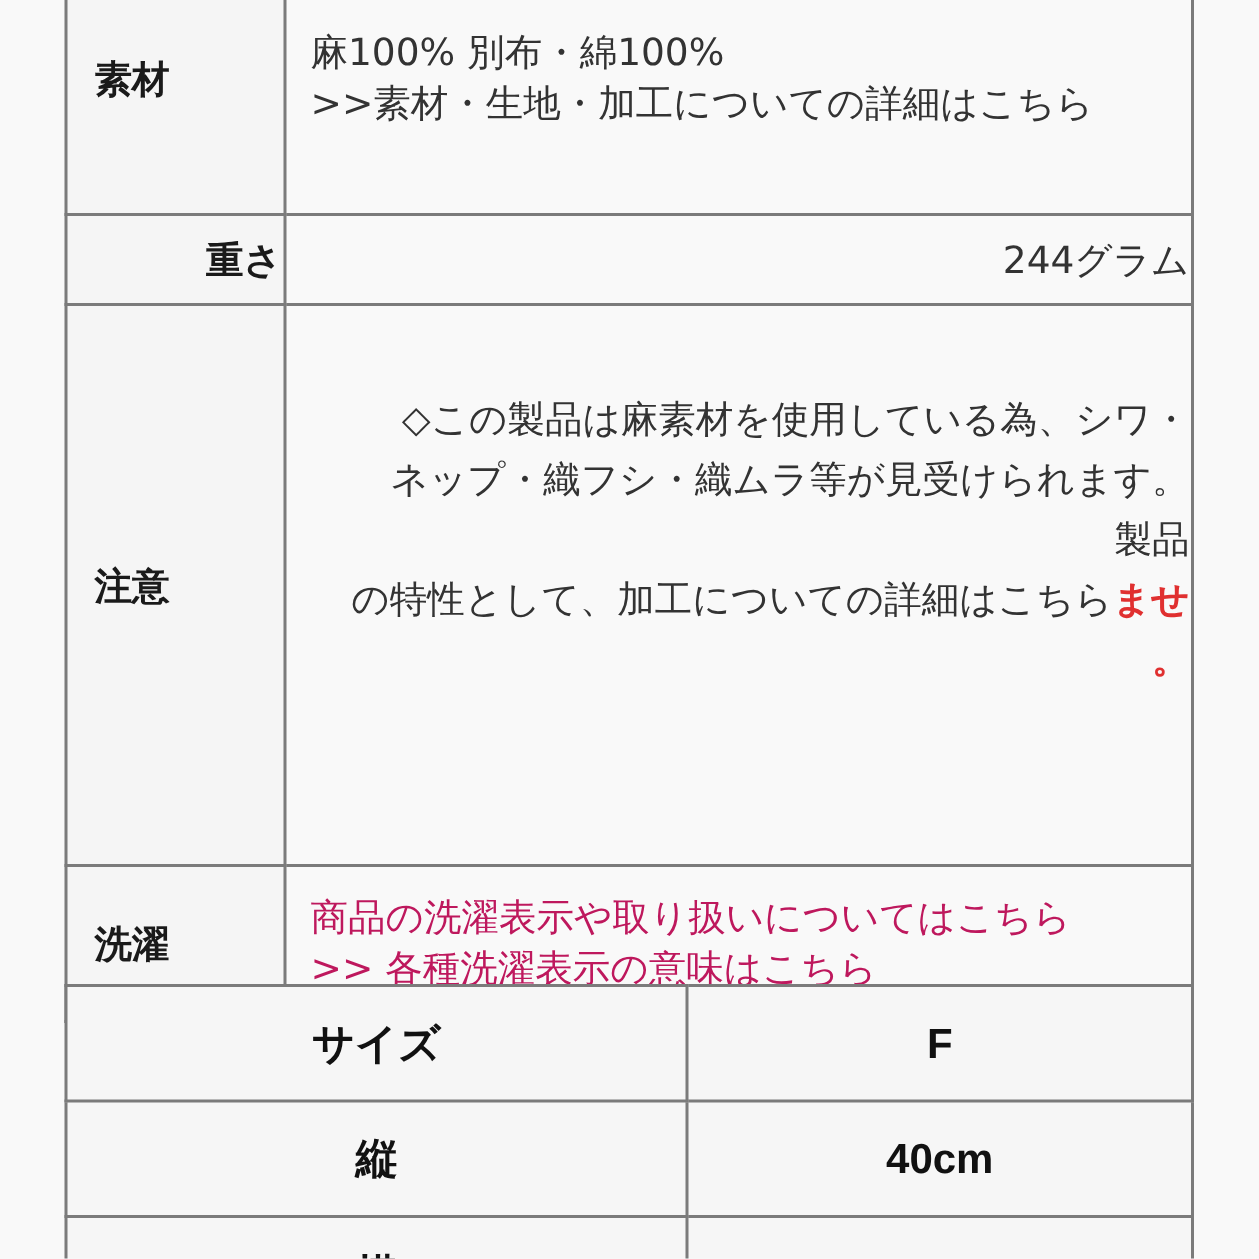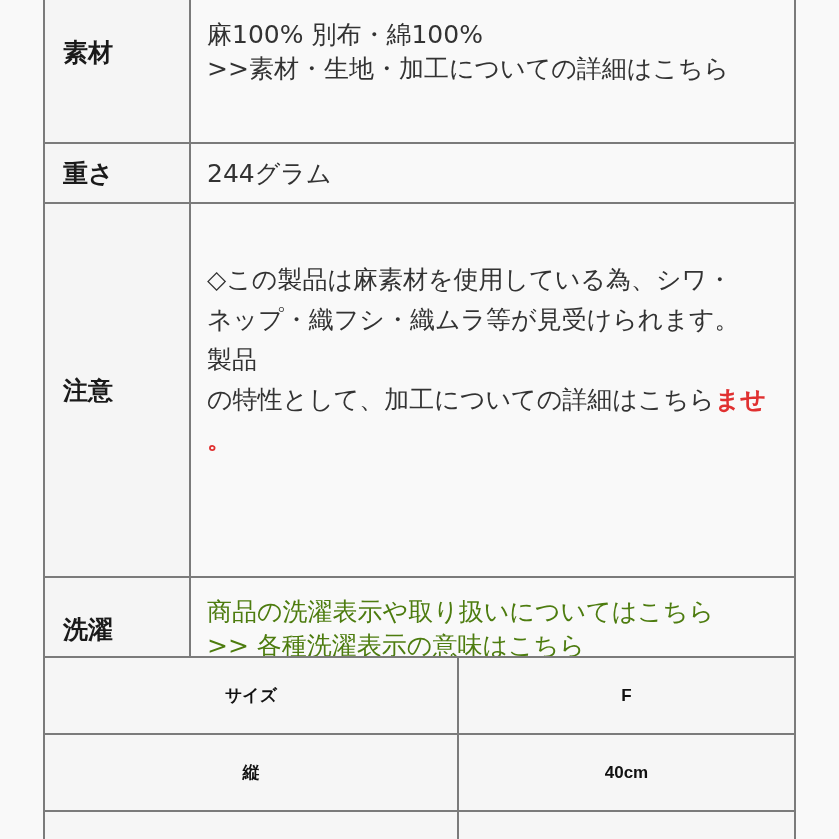--- a/index.html
+++ b/index.html
@@ -13,35 +13,35 @@
     position:absolute; left:43px; top:-40px; width:753px;
     border-collapse:collapse;
   }
   .spec td { border:2px solid #7b7b7b; vertical-align:middle; }
   .spec td.lbl {
     width:125px; background:#f5f5f5; font-weight:bold; font-size:25px;
     padding-left:18px; color:#1a1a1a;
   }
   .spec td.val { background:#f9f9f9; font-size:25px; padding-left:16px; color:#333; }
   .row-material td { height:178px; }
-  .row-weight td { height:56px; }
+  .row-weight td { height:56px;text-align:right; }
   .row-note td { height:370px; }
   .row-wash td { height:100px; }
   .line { display:block; line-height:34px; white-space:nowrap; }
-  .note .line { line-height:40px; }
+  .note .line { line-height:40px;text-align:right; }
   .red { color:#e03030;font-weight:bold; }
-  .wash .line { color:#4d7c0f; }
+  .wash .line { color:#be185d; }
 
   .size {
     position:absolute; left:43px; top:656px; width:753px;
     border-collapse:collapse;
   }
   .size td {
     border:2px solid #7b7b7b; text-align:center; height:73px;
-    font-size:17px; font-weight:bold; color:#111; background:#f6f6f6;
+    font-size:28px; font-weight:bold; color:#111; background:#f6f6f6;
     font-family:"Liberation Sans",sans-serif;
   }
   .size td.c1 { width:410px; }
 </style>
 </head>
 <body>
 
 <table class="spec">
   <tbody>
       <tr class="row-material">

